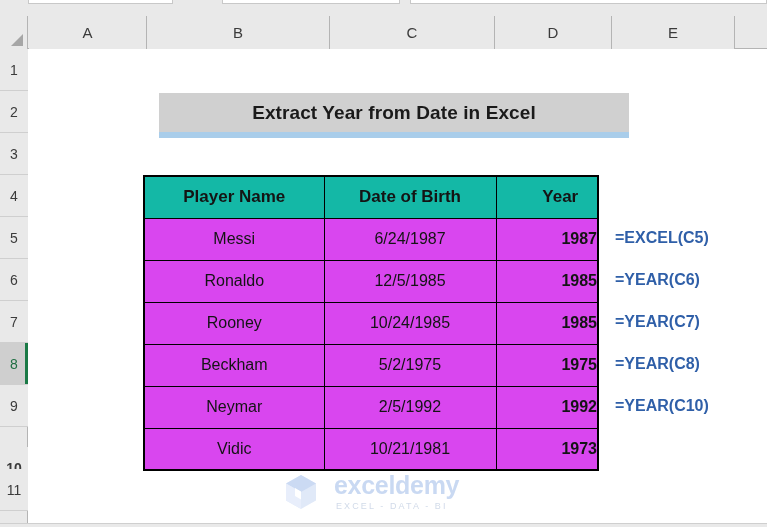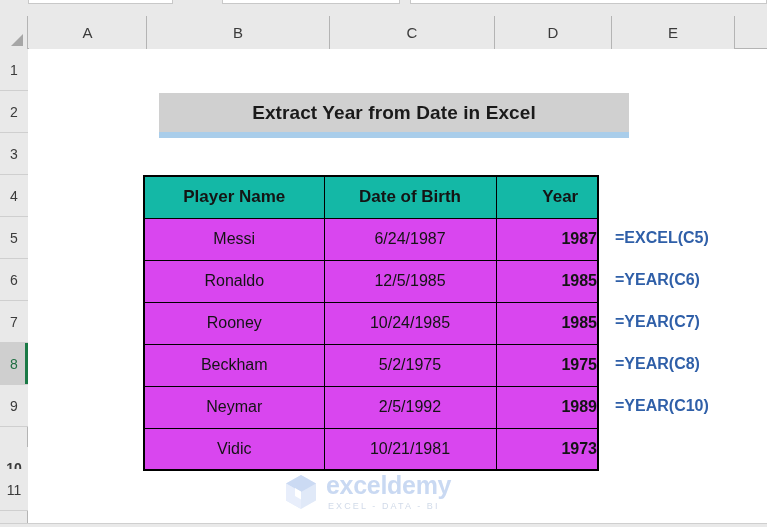--- a/index.html
+++ b/index.html
@@ -130,21 +130,21 @@
     display: flex; align-items: center;
     font-size: 16px; font-weight: bold;
     color: #2f5fa8;
     white-space: nowrap;
   }
   .formula.spacer { visibility: hidden; }
 
   
   .watermark {
     position: absolute; left: 255px; top: 424px;
-    display: flex; align-items: center; gap: 8px;
+    display: flex; align-items: center; gap: 16px;
     opacity: .95;
   }
   .wm-logo { width: 34px; height: 36px; flex: none; }
   .wm-text { display: flex; flex-direction: column; line-height: 1; }
   .wm-name {
     font-size: 25px; font-weight: bold; color: #c7d7f2;
     letter-spacing: -.3px;
   }
   .wm-tag {
     font-size: 9px; color: #cfd9e8;
@@ -229,21 +229,21 @@
             <td class="year-cell">1985</td>
           </tr>
           <tr>
             <td>Beckham</td>
             <td>5/2/1975</td>
             <td class="year-cell">1975</td>
           </tr>
           <tr>
             <td>Neymar</td>
             <td>2/5/1992</td>
-            <td class="year-cell">1989</td>
+            <td class="year-cell">1992</td>
           </tr>
           <tr>
             <td>Vidic</td>
             <td>10/21/1981</td>
             <td class="year-cell">1973</td>
           </tr>
         </tbody>
     </table>
 
     <div class="formula-layer">

